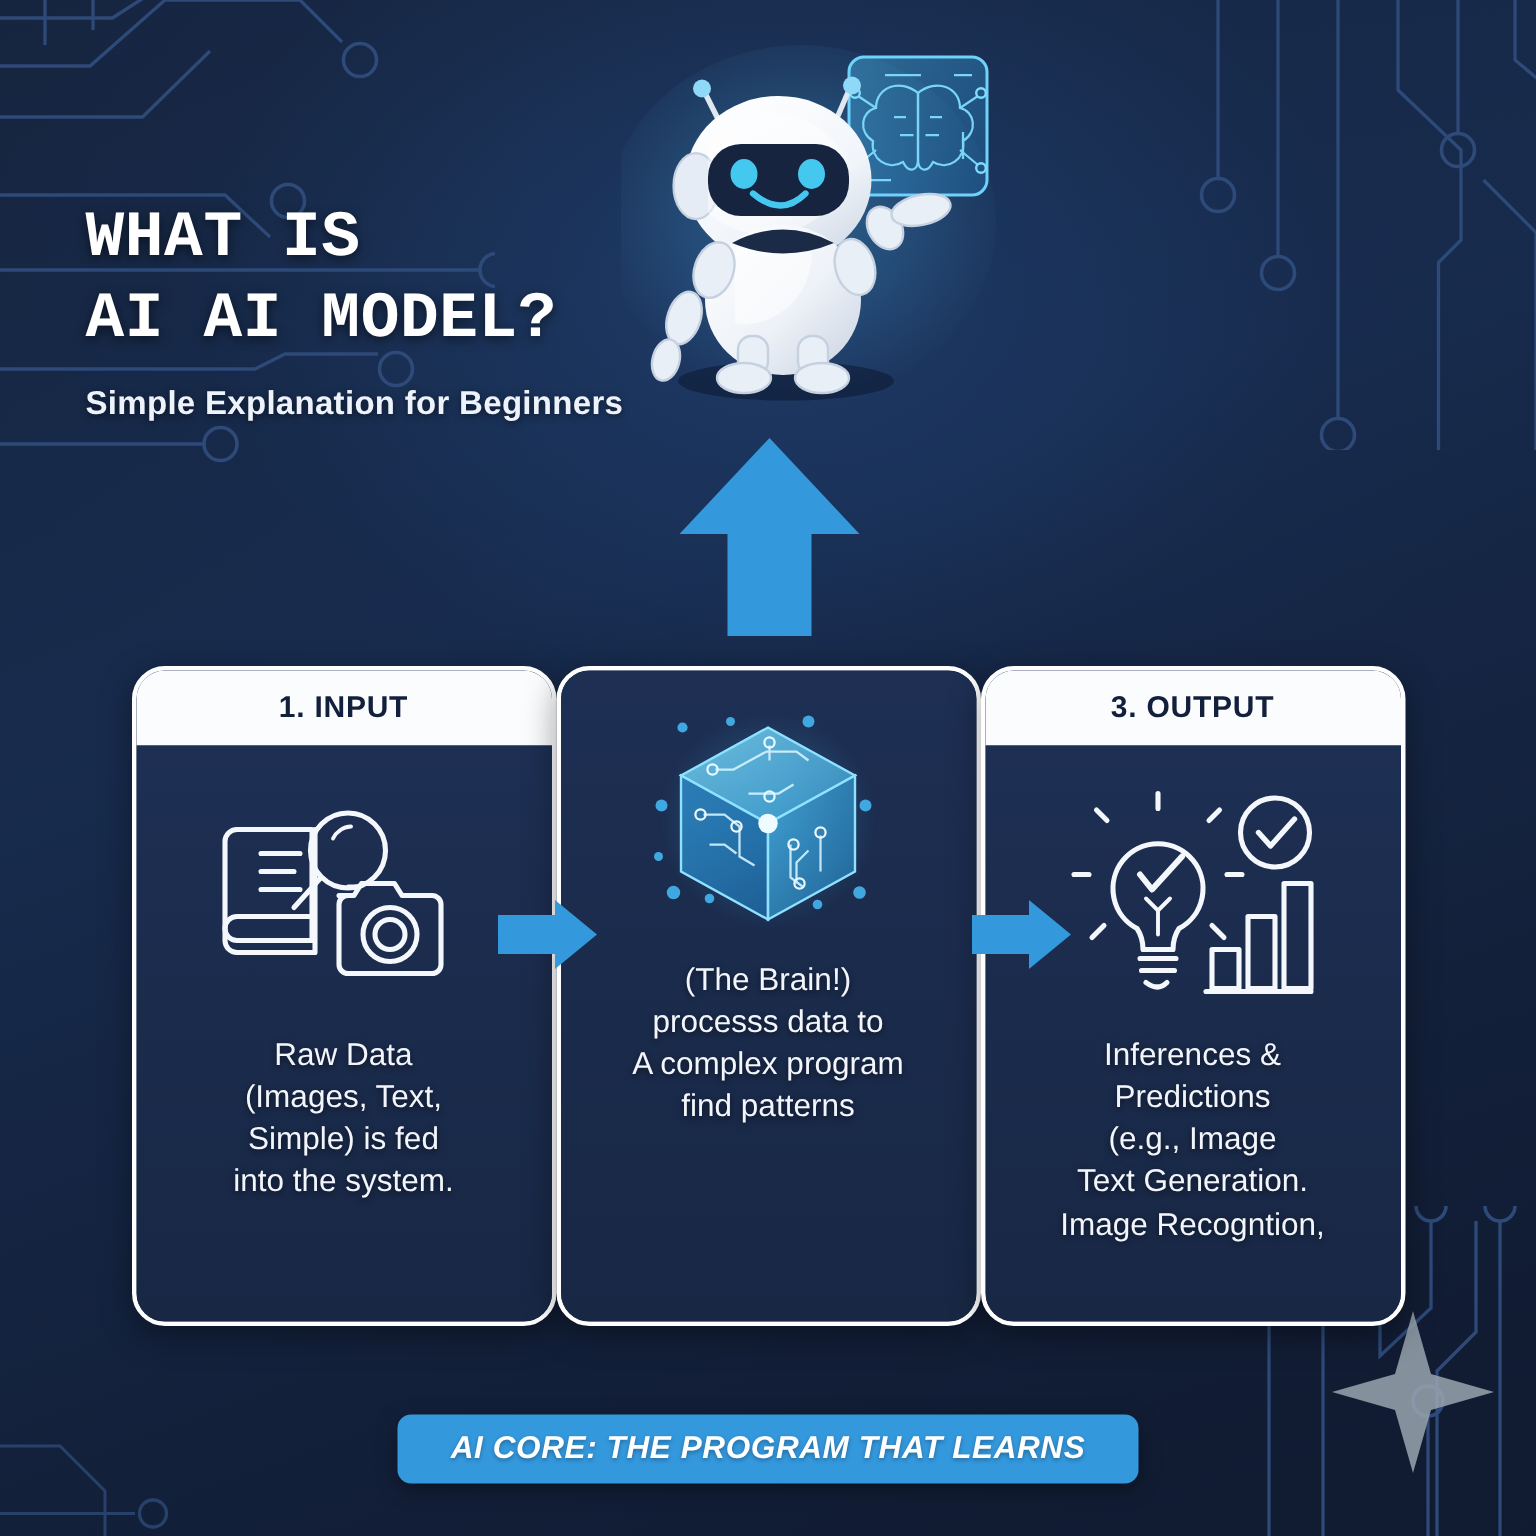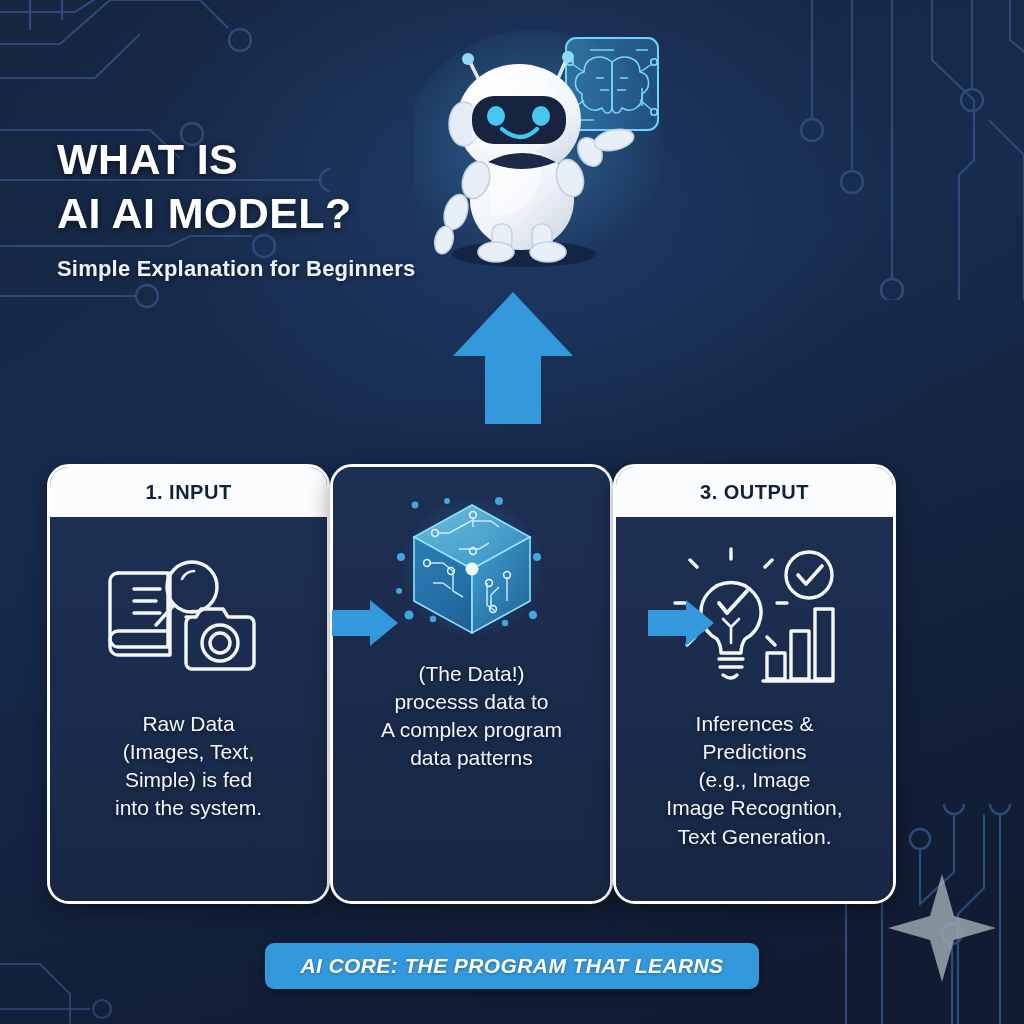--- a/index.html
+++ b/index.html
@@ -29,43 +29,44 @@
     position:absolute; left:57px; top:132px; width:420px;
   }
   .headline {
     color:#ffffff;
     font-size:43px;
     font-weight:bold;
     line-height:1.26;
     letter-spacing:0.4px;
     text-shadow:0 2px 7px rgba(0,0,0,0.55);
     white-space:pre-line;
+    font-family:Liberation Mono, monospace;
   }
   .subhead {
     margin-top:16px;
     color:#eef3fb;
     font-size:22px;
     font-weight:700;
     letter-spacing:0.2px;
     text-shadow:0 1px 5px rgba(0,0,0,0.5);
   }
 
   
   #robot { position:absolute; left:414px; top:28px; width:260px; height:245px; }
 
   
   #up-arrow { position:absolute; left:449px; top:288px; width:128px; height:140px; }
 
   
   #cards {
     position:absolute;
-    left:47px; top:464px;
+    left:47px; top:444px;
     width:930px; height:440px;
     display:flex;
-    justify-content:flex-start;
+    justify-content:center;
   }
   .card {
     width:283px;
     height:440px;
     border-radius:22px;
     background:#1b2c4e;
     border:3px solid #ffffff;
     box-shadow:0 6px 22px rgba(0,0,0,0.38);
     display:flex;
     flex-direction:column;
@@ -404,24 +405,24 @@
               <circle cx="60" cy="14" r="3"></circle>
                 <circle cx="112" cy="14" r="4"></circle>
               <circle cx="150" cy="70" r="4"></circle>
                 <circle cx="146" cy="128" r="4.2"></circle>
               <circle cx="118" cy="136" r="3.2"></circle>
                 <circle cx="12" cy="104" r="3"></circle>
             </g>
           </svg>
         </div>
         <div class="card-text">
-          <span class="line">(The Data!)</span>
+          <span class="line">(The Brain!)</span>
           <span class="line">processs data to</span>
           <span class="line">A complex program</span>
-          <span class="line">data patterns</span>
+          <span class="line">find patterns</span>
         </div>
       </div>
     </div>
 
     <div class="card">
       <div class="card-header">
         <span class="card-header-text">3. OUTPUT</span>
       </div>
       <div class="card-body">
         <div class="card-icon">
@@ -443,22 +444,22 @@
               <rect x="100" y="106" width="18" height="26"></rect>
               <rect x="124" y="84" width="18" height="48"></rect>
               <rect x="148" y="62" width="18" height="70"></rect>
             </g>
           </svg>
         </div>
         <div class="card-text">
           <span class="line">Inferences &amp;</span>
           <span class="line">Predictions</span>
           <span class="line">(e.g., Image</span>
+          <span class="line">Text Generation.</span>
           <span class="line">Image Recogntion,</span>
-          <span class="line">Text Generation.</span>
         </div>
       </div>
     </div>
   </div>
 
   <svg class="connector" id="connector-1" viewBox="0 0 66 46">
     <path d="M0 10 L0 36 L38 36 L38 46 L66 23 L38 0 L38 10 Z" fill="#3498dd"></path>
   </svg>
   <svg class="connector" id="connector-2" viewBox="0 0 66 46">
     <path d="M0 10 L0 36 L38 36 L38 46 L66 23 L38 0 L38 10 Z" fill="#3498dd"></path>

